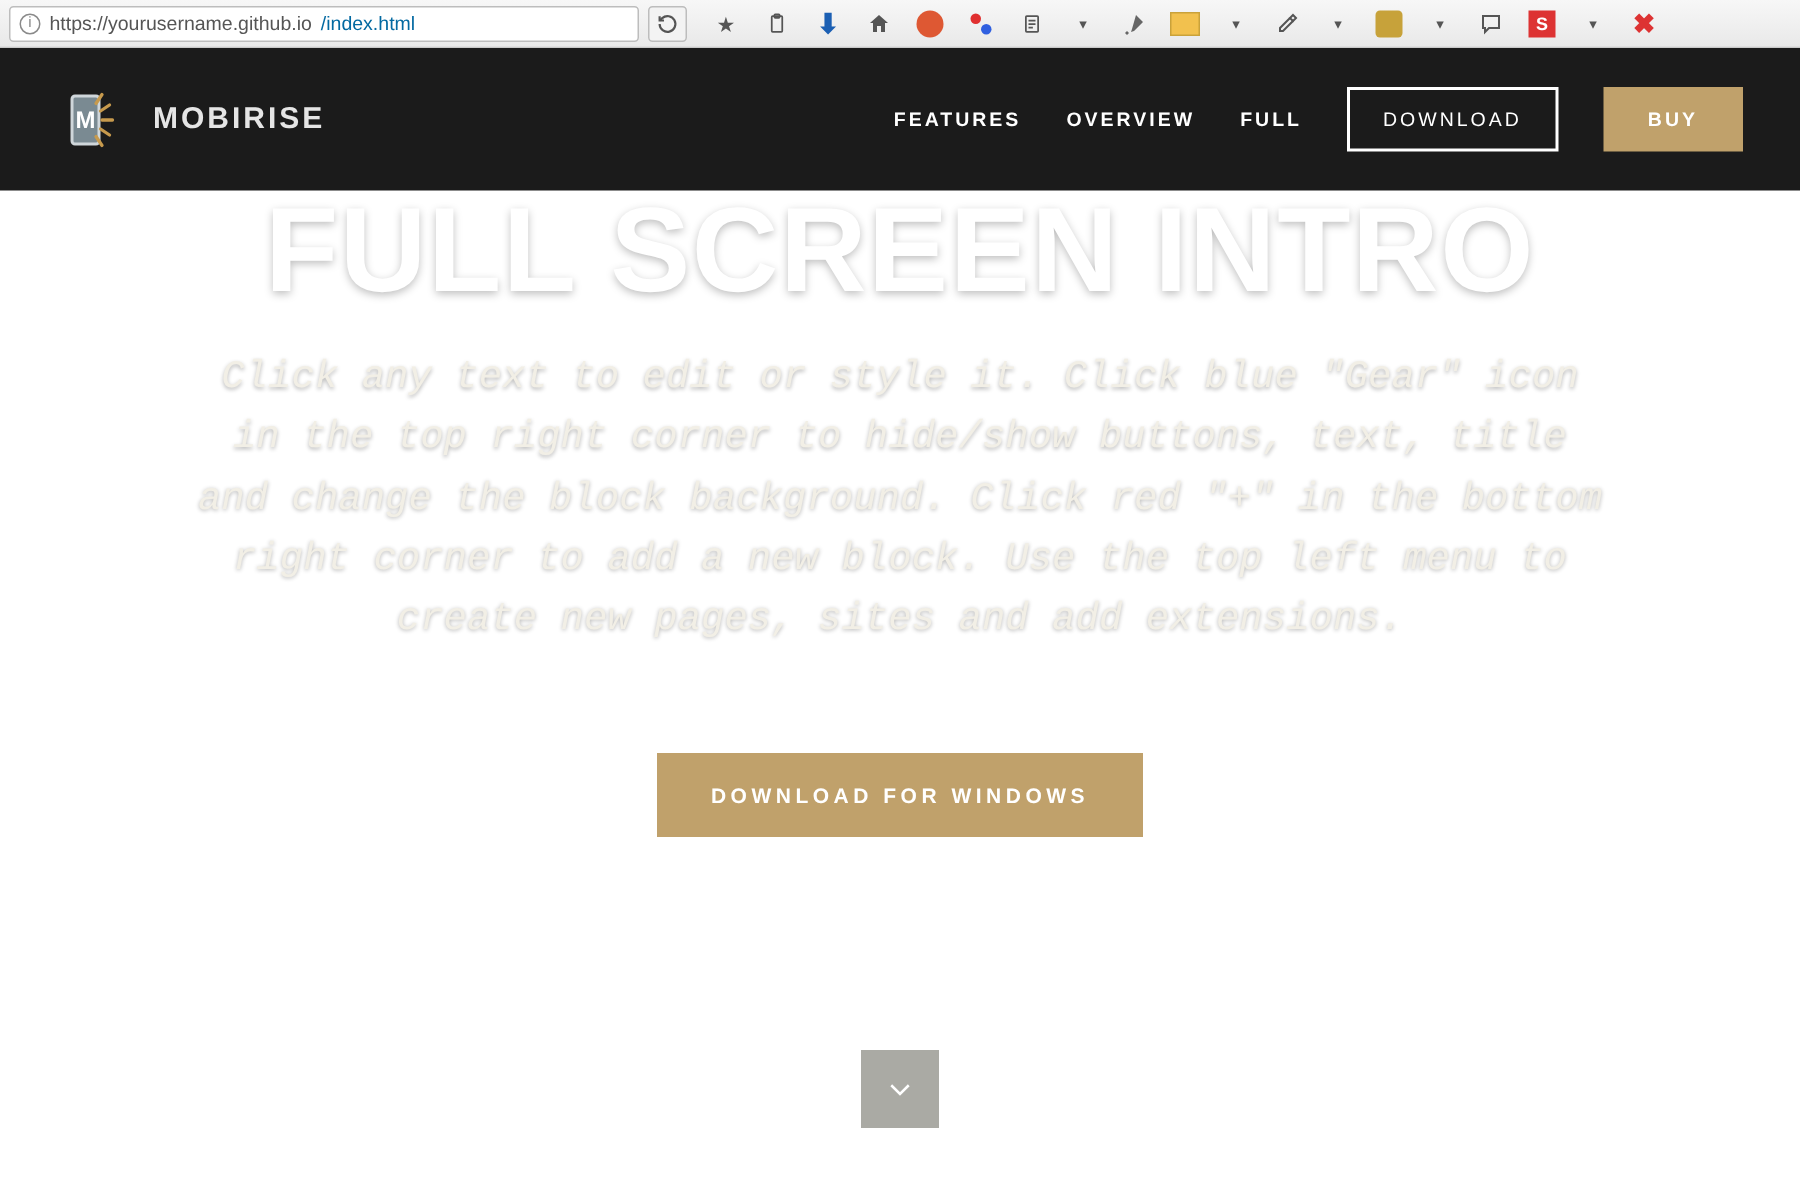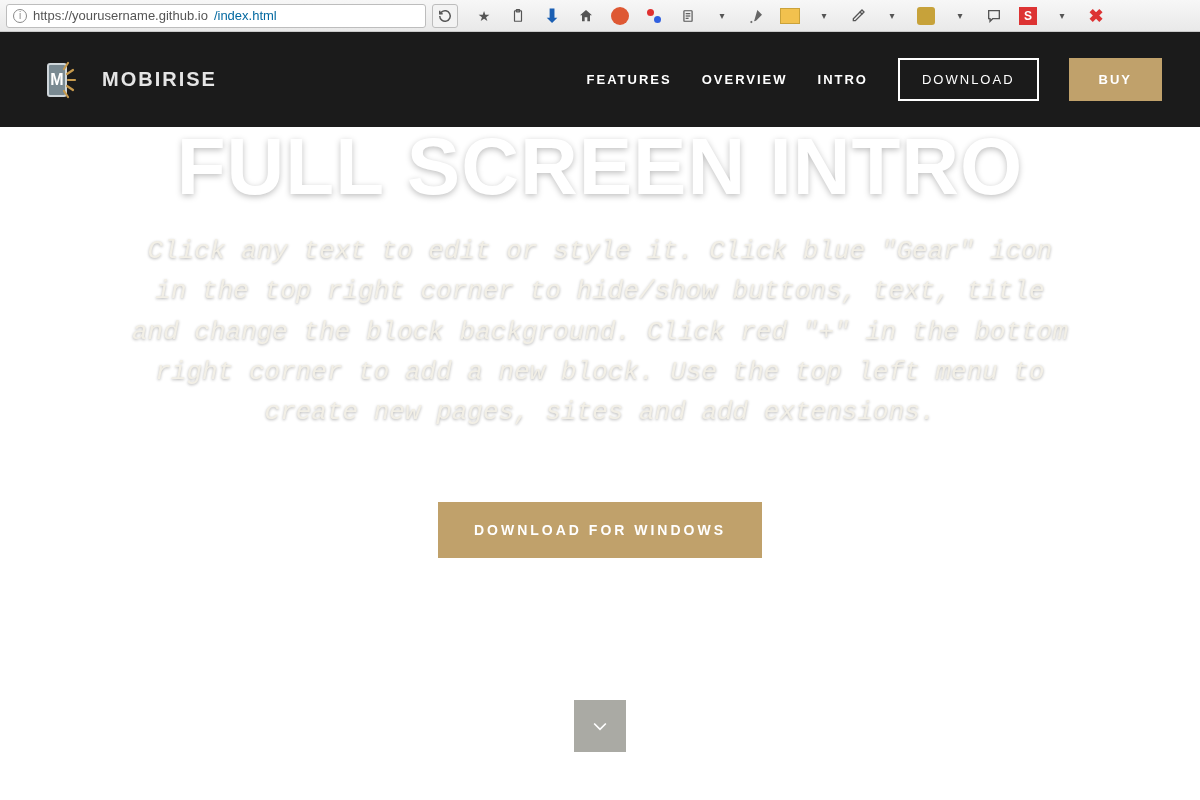--- a/index.html
+++ b/index.html
@@ -223,21 +223,21 @@
             <line x1="26" y1="11" x2="30" y2="5"></line>
             <line x1="26" y1="33" x2="30" y2="39"></line>
           </g>
         </svg>
       </span>
       <span class="brand-name">MOBIRISE</span>
     </div>
     <div class="nav-right">
       <a class="nav-link">FEATURES</a>
       <a class="nav-link">OVERVIEW</a>
-      <a class="nav-link">INTRO</a>
+      <a class="nav-link">FULL</a>
       <button class="btn-outline">DOWNLOAD</button>
       <button class="btn-primary">BUY</button>
     </div>
   </div>
 
   <div class="hero">
     <div class="hero-bg"></div>
     <h1 class="hero-title">FULL SCREEN INTRO</h1>
     <p class="hero-sub">Click any text to edit or style it. Click blue "Gear" icon in the top right corner to hide/show buttons, text, title and change the block background.
 Click red "+" in the bottom right corner to add a new block. Use the top left menu to create new pages, sites and add extensions.</p>

